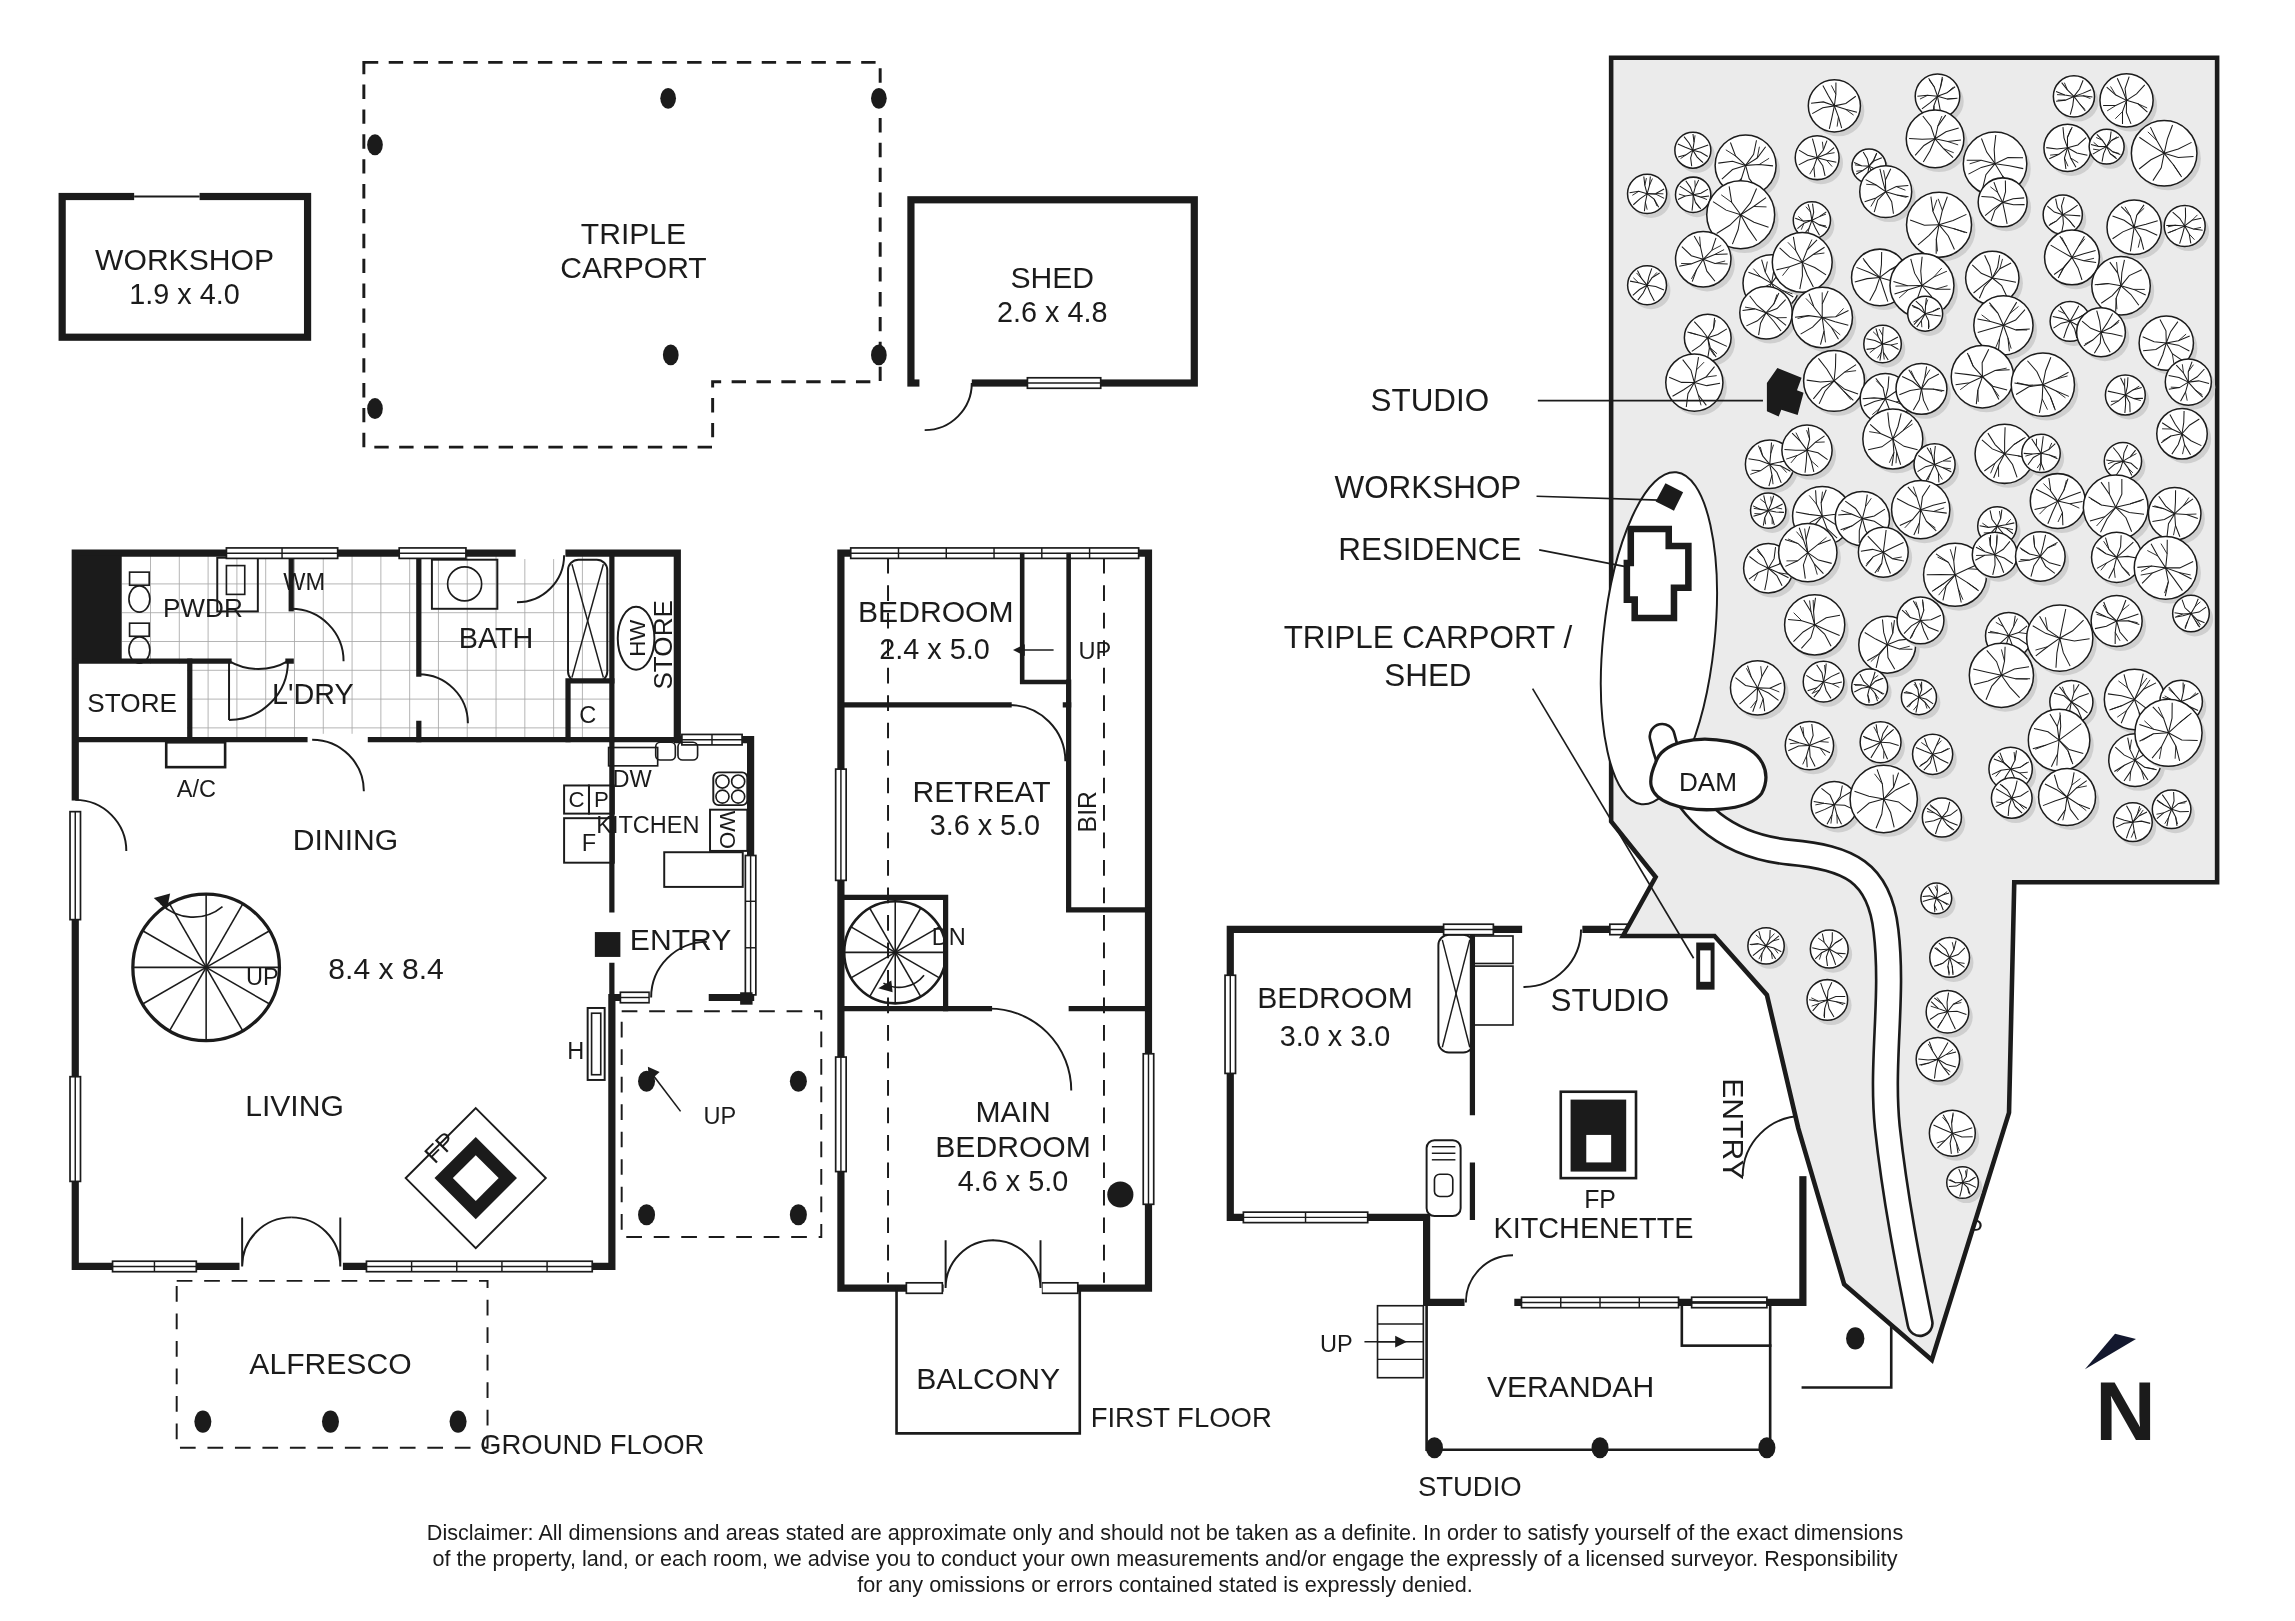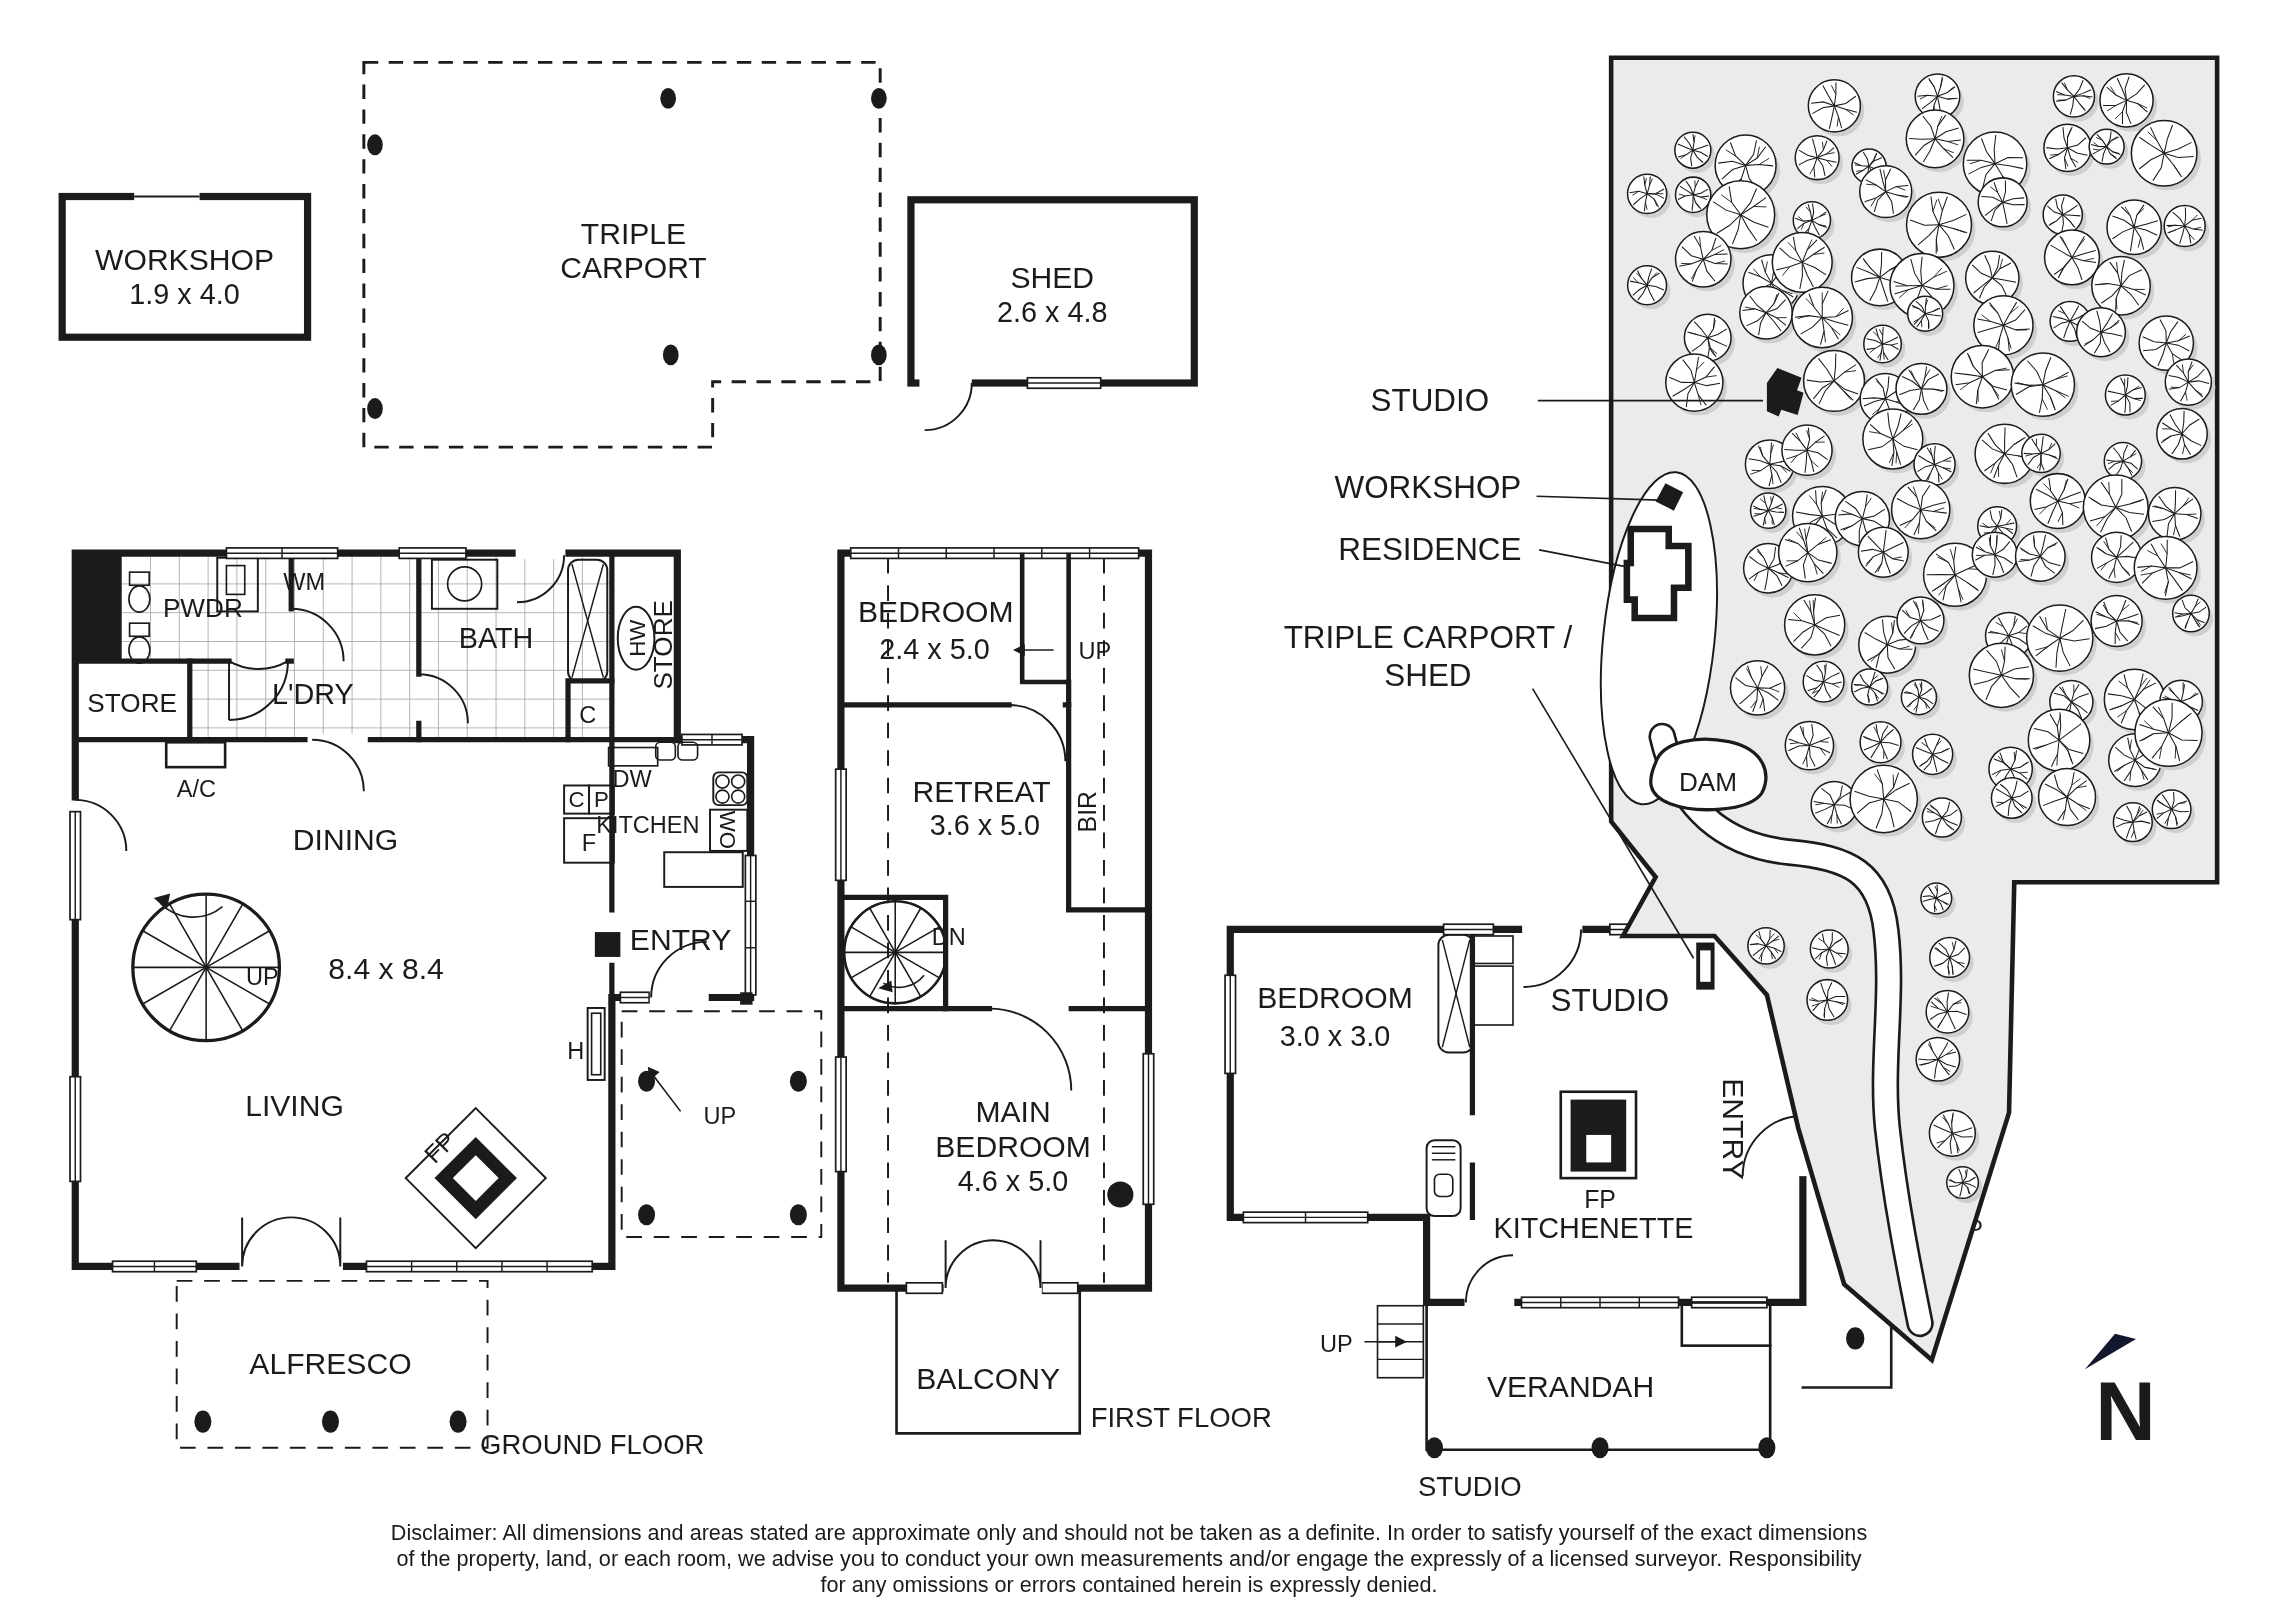--- a/index.html
+++ b/index.html
@@ -16,21 +16,21 @@
   .w3{stroke:#1b1b1b;stroke-width:3;fill:none;}
   .w25{stroke:#1b1b1b;stroke-width:2.5;fill:none;}
   .ink{fill:#1b1b1b;stroke:none;}
   .wht{fill:#ffffff;stroke:none;}
   .whtw{fill:#ffffff;stroke:#1b1b1b;stroke-width:3;}
   .dash{stroke:#1b1b1b;stroke-width:4.5;fill:none;stroke-dasharray:22 16;}
   .dash3{stroke:#1b1b1b;stroke-width:3;fill:none;stroke-dasharray:24 18;}
   .grid line{stroke:#a8a8a8;stroke-width:1.3;}
   .win{fill:#fff;stroke:#1b1b1b;stroke-width:2.6;}
   .winl{stroke:#1b1b1b;stroke-width:2.2;}
-  #disclaimer{position:absolute;left:363px;top:1520px;width:1532px;text-align:center;
+  #disclaimer{position:absolute;left:399px;top:1520px;width:1532px;text-align:center;
     font-family:"Liberation Sans","DejaVu Sans",sans-serif;font-size:21.6px;line-height:26px;color:#1b1b1b;}
 </style>
 </head>
 <body>
 
 <div id="canvas">
 <svg width="2295" height="1622" viewBox="0 0 3507 2478">
 
   <g>
     <rect x="95" y="300" width="375" height="215" class="w11"></rect>
@@ -2102,16 +2102,16 @@
   <g>
     <polygon points="3186,2092 3264,2046 3232,2038" fill="#13182e"></polygon>
     <text x="3248" y="2200" class="mid" font-family="Liberation Serif, DejaVu Serif, serif" font-size="128" font-weight="bold" fill="#13182e">N</text>
   </g>
 </svg>
 
 
 <div id="disclaimer">
   <div>Disclaimer: All dimensions and areas stated are approximate only and should not be taken as a definite. In order to satisfy yourself of the exact dimensions</div>
   <div>of the property, land, or each room, we advise you to conduct your own measurements and/or engage the expressly of a licensed surveyor. Responsibility</div>
-  <div>for any omissions or errors contained herein is expressly denied.</div>
+  <div>for any omissions or errors contained stated is expressly denied.</div>
 </div>
 </div>
 
 
 </body></html>

